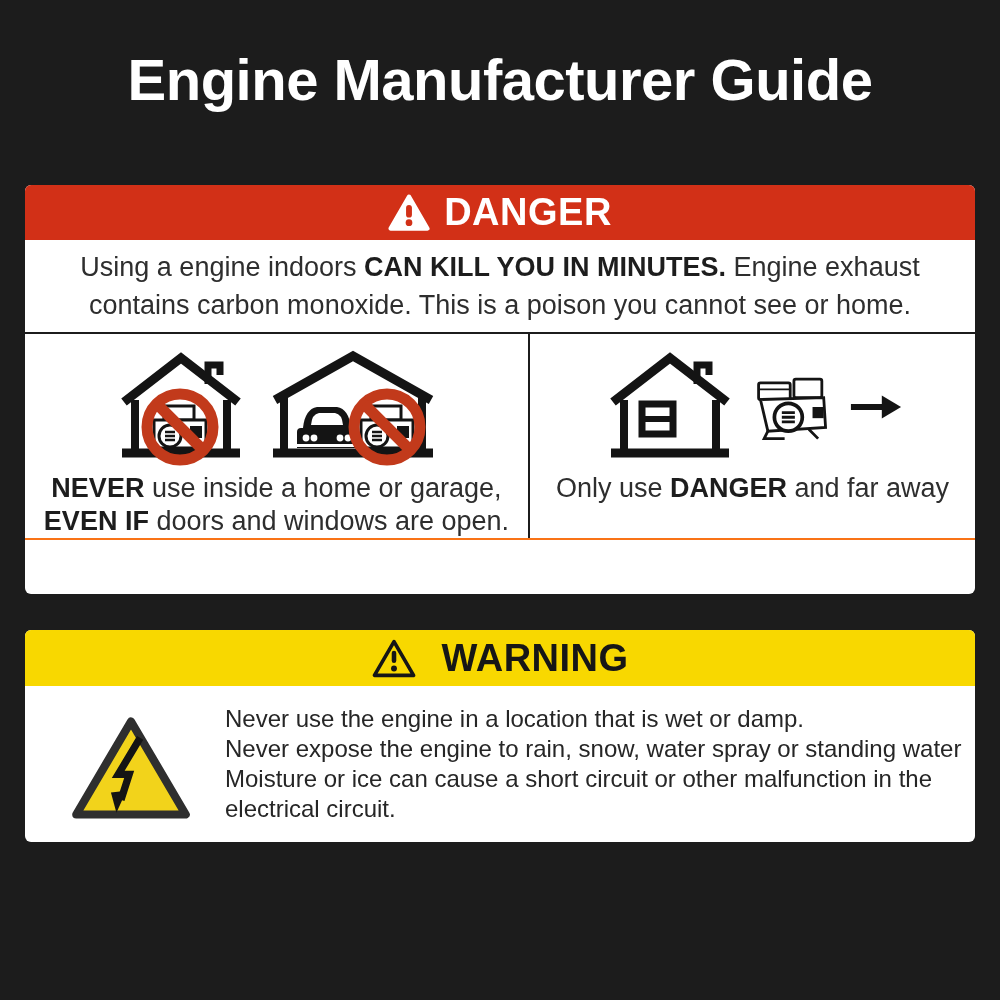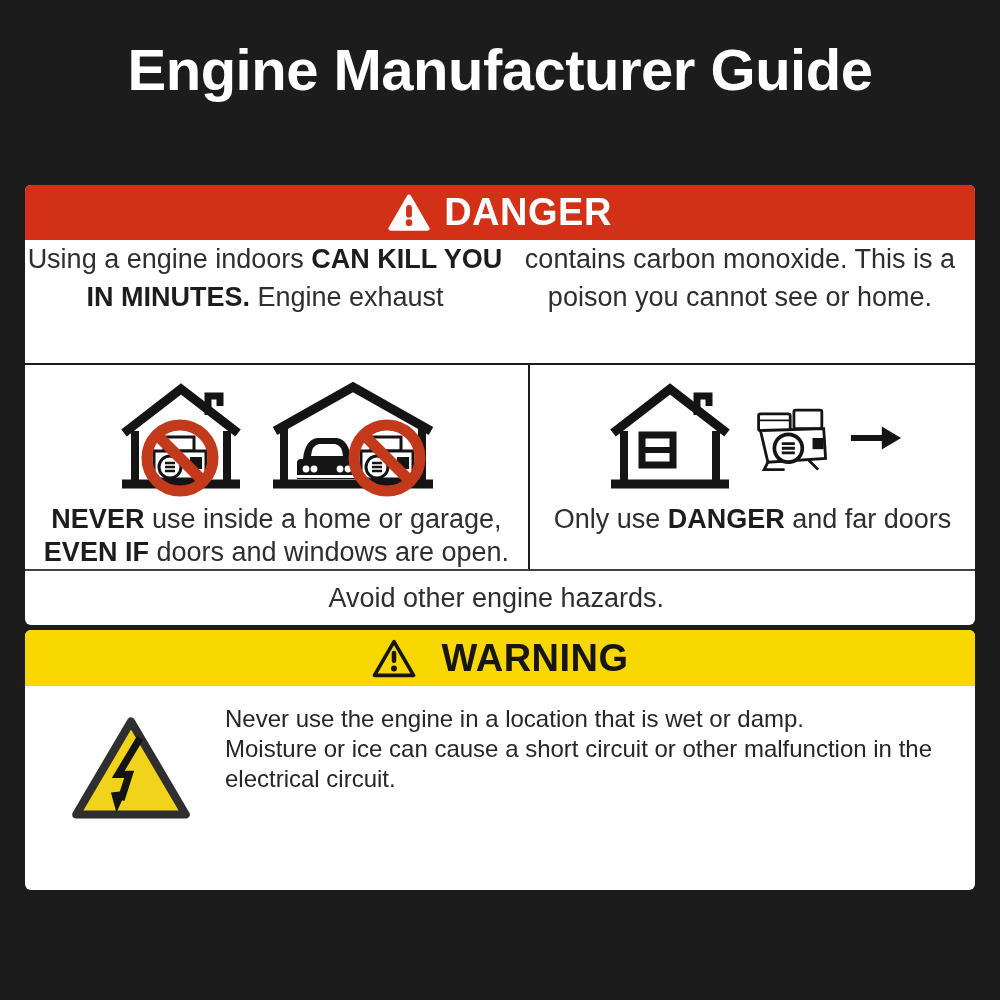--- a/index.html
+++ b/index.html
@@ -1,57 +1,57 @@
 <!DOCTYPE html>
 <html><head>
 <meta charset="utf-8">
 <style>
   html,body{margin:0;padding:0;background:#1c1c1c;}
   .canvas{
     position:relative;width:1000px;height:1000px;background:#1c1c1c;
     font-family:"Liberation Sans",sans-serif;overflow:hidden;
   }
   .page-title{
-    position:absolute;top:34px;left:0;right:0;margin:2px;text-align:center;
+    position:absolute;top:34px;left:0;right:0;margin:12px;text-align:center;
     font-size:58px;font-weight:800;color:#ffffff;letter-spacing:-0.5px;
   }
   
   .danger-box{
     position:absolute;left:25px;top:185px;width:950px;background:#ffffff;
     border-radius:6px;overflow:hidden;
   }
   .danger-header{
     height:55px;background:#d23017;display:flex;align-items:center;justify-content:center;gap:14px;
   }
   .danger-header .hdr-label{color:#ffffff;font-size:38px;font-weight:800;letter-spacing:0.5px;}
   .danger-intro{
-    height:92px;display:flex;flex-direction:row;justify-content:center;
+    height:92px;display:flex;flex-direction:column;justify-content:center;
     text-align:center;font-size:27px;line-height:38px;color:#2e2e2e;
   }
   b,strong,.bold{font-weight:700;color:#1d1d1d;}
-  .panel-row{display:flex;border-top:2px solid #1c1c1c;border-bottom:2px solid #404040;height:204px;margin-top:31px;}
+  .panel-row{display:flex;border-top:2px solid #1c1c1c;border-bottom:2px solid #f97316;height:204px;}
   .panel{box-sizing:border-box;padding-top:10px;}
   .panel-left{width:505px;border-right:2px solid #1c1c1c;}
   .panel-right{flex:1;}
   .icon-row{height:126px;display:flex;align-items:center;justify-content:center;gap:16px;}
   .caption{margin:2px 0 0;text-align:center;font-size:27px;line-height:33px;color:#2e2e2e;}
   .danger-note{
     height:54px;display:flex;align-items:center;justify-content:center;
     font-size:27px;color:#2e2e2e;
   }
   
   .warning-box{
     position:absolute;left:25px;top:630px;width:950px;background:#ffffff;
     border-radius:6px;overflow:hidden;
   }
   .warning-header{
     height:56px;background:#f8d800;display:flex;align-items:center;justify-content:center;gap:24px;
   }
   .warning-header .hdr-label{color:#161616;font-size:38px;font-weight:800;letter-spacing:0.5px;}
-  .warning-body{height:204px;display:flex;}
+  .warning-body{height:156px;display:flex;}
   .hv-wrap{margin:26px 0 0 44px;flex:0 0 auto;}
   .warning-text{margin:18px 0 0 32px;font-size:24px;line-height:30px;color:#262626;}
   .wline{white-space:nowrap;}
 </style>
 </head>
 <body>
 
 <div class="canvas">
 
   <h1 class="page-title">Engine Manufacturer Guide</h1>
@@ -149,27 +149,27 @@
             <rect x="64" y="38" width="12" height="12" fill="#141414"></rect>
             <path d="M16 64 L12 72 H34 M60 62 L70 72" fill="none" stroke="#141414" stroke-width="3"></path>
           </svg>
 
           <svg width="54" height="28" viewBox="0 0 56 28" aria-hidden="true">
             <line x1="2" y1="14" x2="36" y2="14" stroke="#141414" stroke-width="6"></line>
             <polygon points="34,2 54,14 34,26" fill="#141414"></polygon>
           </svg>
         </div>
         <p class="caption">
-          <span class="wline"><span>Only use </span><span class="bold">DANGER</span><span> and far doors</span></span><br>
+          <span class="wline"><span>Only use </span><span class="bold">DANGER</span><span> and far away</span></span><br>
         </p>
       </div>
     </div>
 
     <div class="danger-note">
-      <span>Avoid other engine hazards. </span>&nbsp;
+      &nbsp;
     </div>
   </section>
 
   <section class="warning-box">
 
     <div class="warning-header">
       <svg width="46" height="41" viewBox="0 0 100 90" aria-hidden="true">
         <path d="M50 8 L93 82 H7 Z" fill="#f8d800" stroke="#161616" stroke-width="8" stroke-linejoin="round"></path>
         <rect x="45" y="28" width="10" height="27" rx="5" fill="#161616"></rect>
         <circle cx="50" cy="67" r="6.5" fill="#161616"></circle>
@@ -180,19 +180,20 @@
     <div class="warning-body">
       <div class="hv-wrap">
         <svg width="124" height="112" viewBox="0 0 136 122" aria-hidden="true">
           <path d="M68 10 L128 112 H8 Z" fill="#f2d31b" stroke="#2f2f2f" stroke-width="9" stroke-linejoin="round"></path>
           <path d="M78 28 L54 68 H66 L57 96" fill="none" stroke="#141414" stroke-width="8"></path>
           <polygon points="63,86 52,110 46,88" fill="#141414"></polygon>
         </svg>
       </div>
       <div class="warning-text">
         <div class="wline">Never use the engine in a location that is wet or damp.</div>
+        <div class="wline">Never expose the engine to rain, snow, water spray or standing water</div>
         <div class="wline">Moisture or ice can cause a short circuit or other malfunction in the</div>
         <div class="wline">electrical circuit.</div>
       </div>
     </div>
   </section>
 
 </div>
 
 </body></html>

